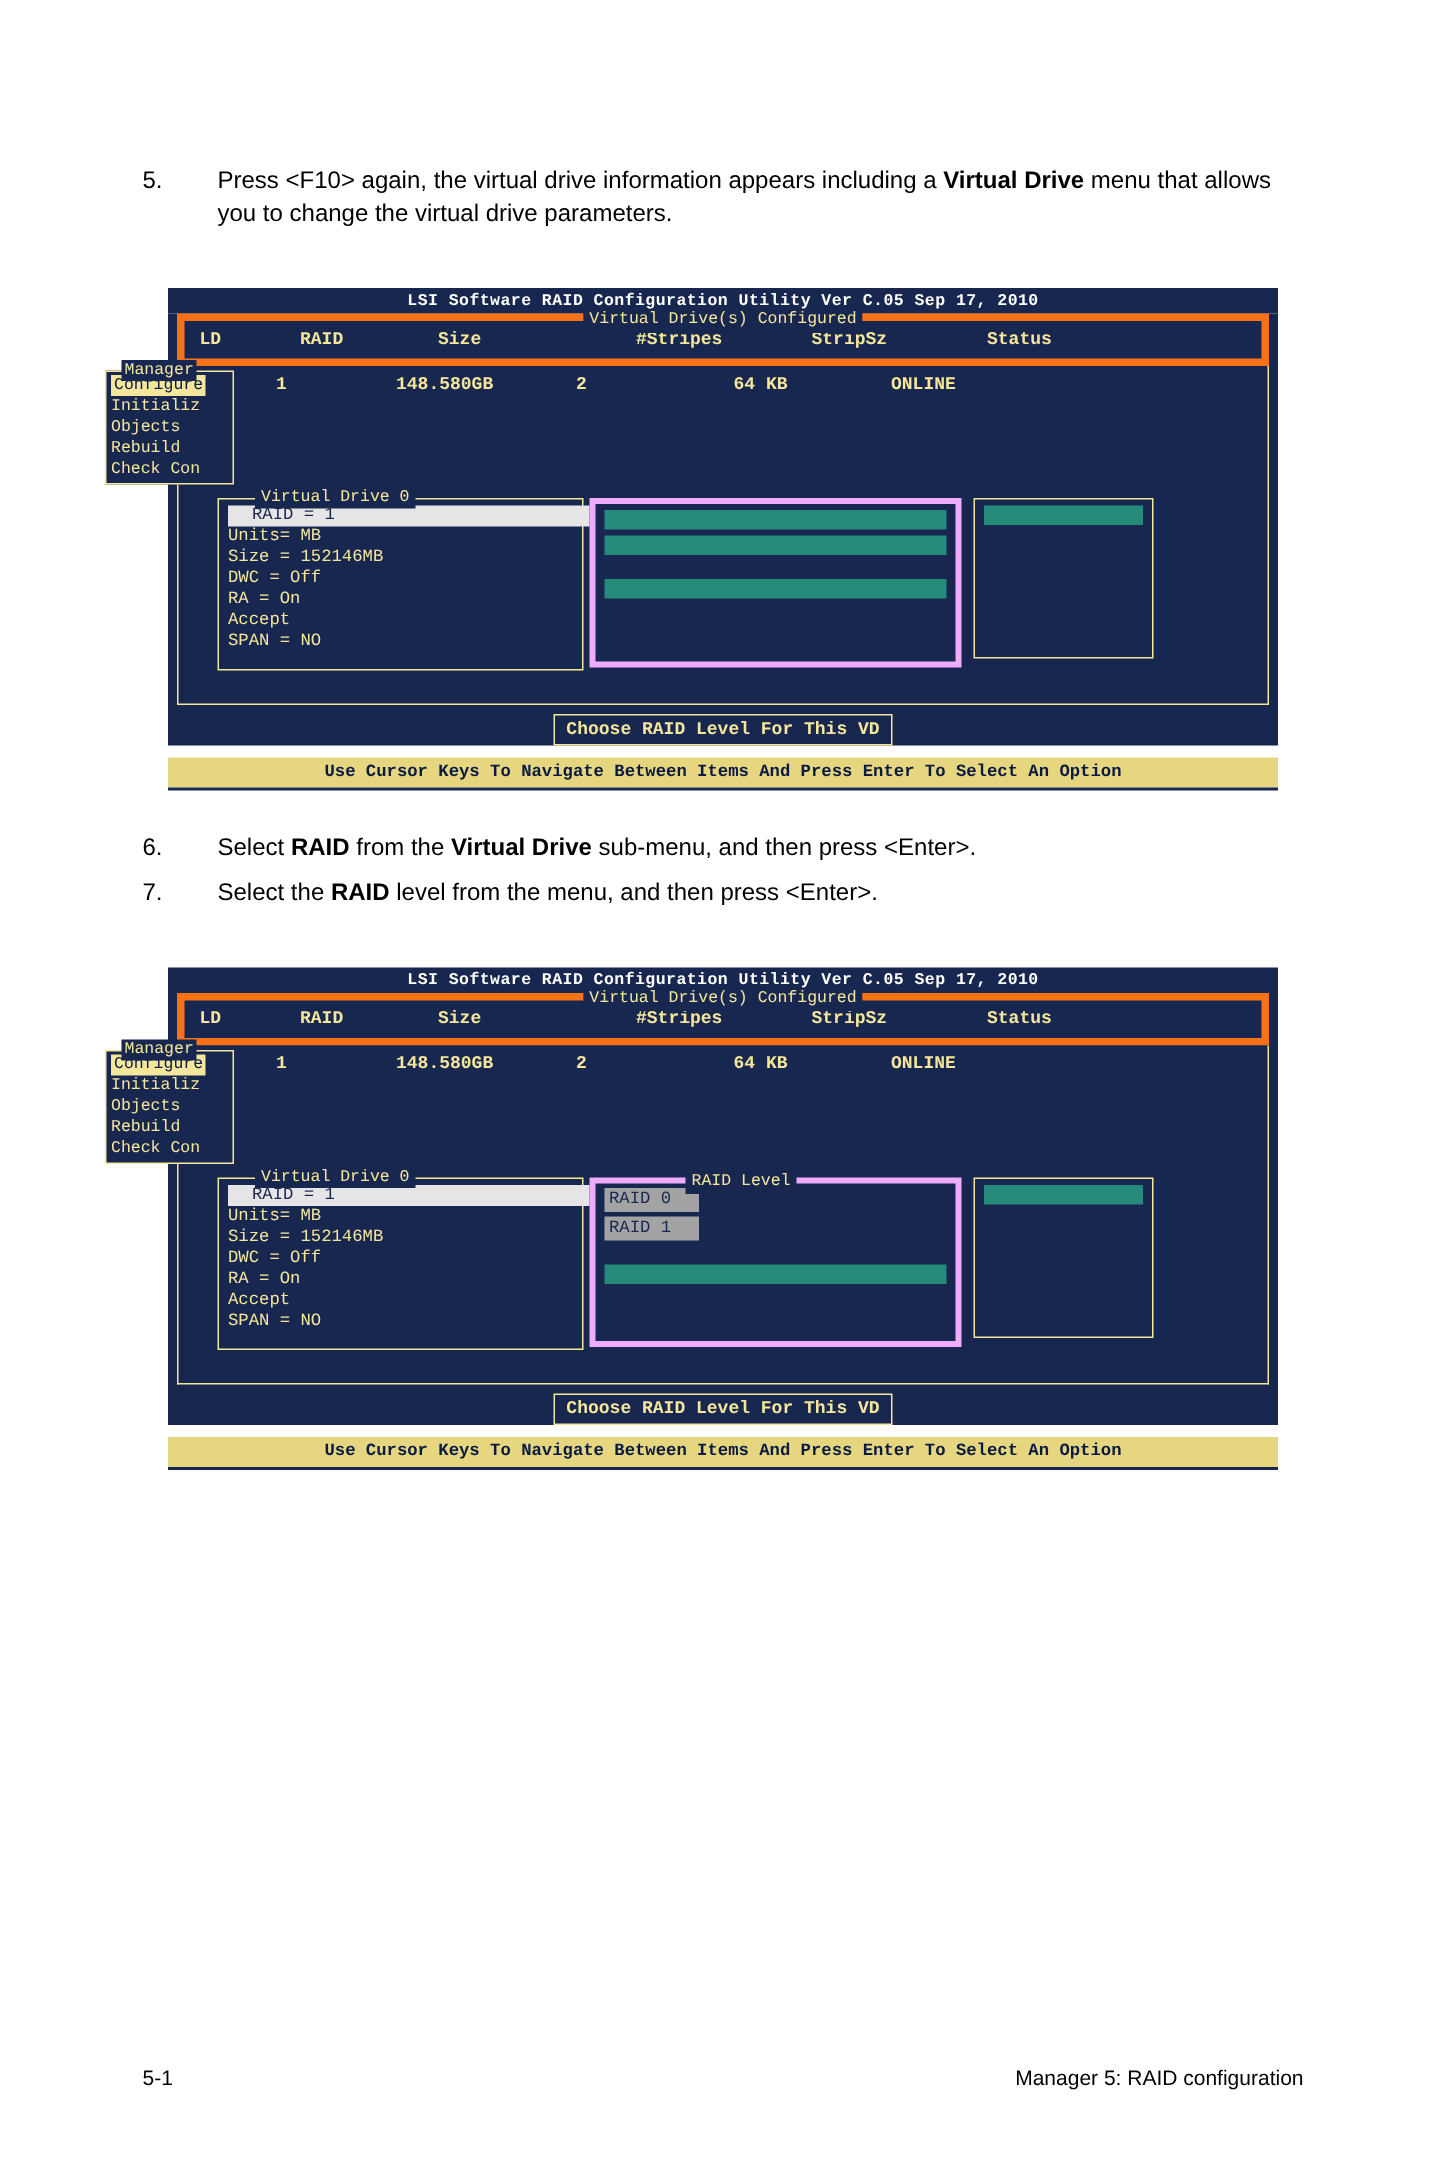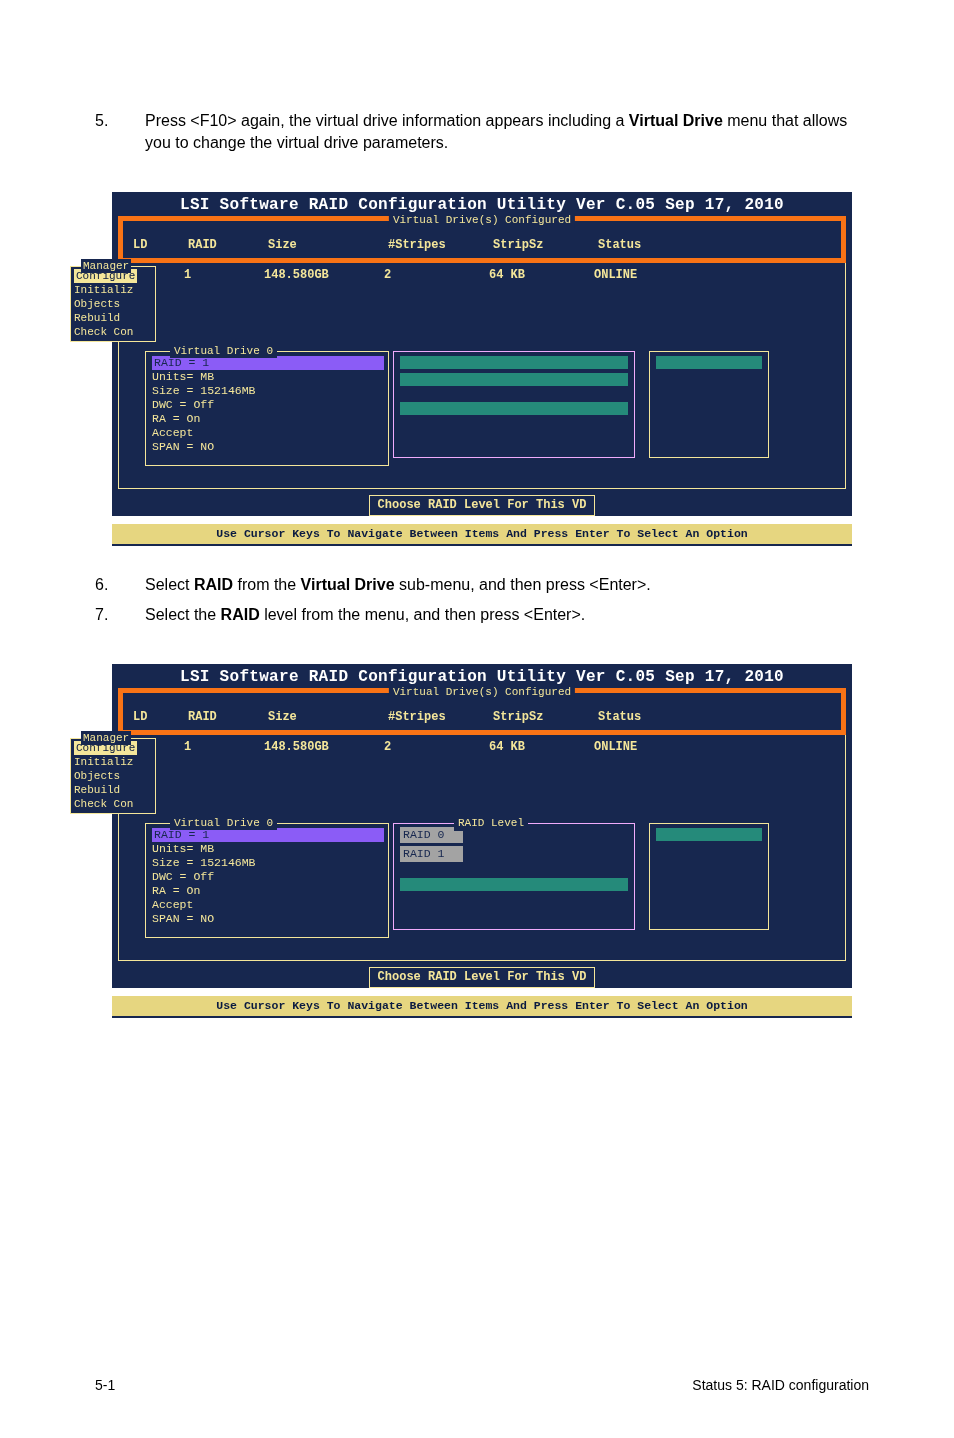--- a/index.html
+++ b/index.html
@@ -24,21 +24,21 @@
 
   .bios-shell {
     margin: 18px auto 28px auto;
     width: 740px;
   }
   .bios-title {
     text-align: center;
     font-family: "Courier New", monospace;
     color: #ffffff;
     background: #17274f;
-    font-size: 16px;
+    font-size: 11px;
     padding: 2px 0 0 0;
     letter-spacing: 0.3px;
     font-weight: bold;
     margin-top: 37px;
   }
   .bios-table-wrapper {
     background: #17274f;
     padding: 0 6px 0 6px;
   }
   
@@ -58,22 +58,21 @@
     font-size: 11px;
     padding: 0 4px;
   }
   .bios-header-cols {
     display: flex;
     font-family: "Courier New", monospace;
     font-size: 12px;
     color: #f4e69a;
     font-weight: bold;
     padding: 4px 6px 4px 10px;
-    gap: 0;
-    margin-top: 12px;
+    gap: 12px;
   }
   .bios-header-cols span { flex: 0 0 auto; }
 
   .bios-body {
     position: relative;
     height: 225px;
     background: #17274f;
     border: 1px solid #f4e69a;
     border-top: none;
   }
@@ -134,34 +133,34 @@
     position: absolute;
     top: -8px;
     left: 24px;
     background: #17274f;
     color: #f4e69a;
     font-family: "Courier New", monospace;
     font-size: 11px;
     padding: 0 4px;
   }
   .vd0-box .sel-line {
-    background: #8b5cf6;
+    background: #e5e5e5;
     color: #17274f;
     display: inline-block;
     width: 100%;
-    padding-left: 2px;
+    padding-left: 16px;
   }
 
   .right-green-box {
     position: absolute;
     top: 88px;
     left: 274px;
     width: 240px;
     height: 105px;
-    border: 1px solid #f0abfc;
+    border: 4px solid #f0abfc;
     background: #17274f;
   }
   .right-green-box .gbar {
     background: #258a7a;
     height: 13px;
     margin: 4px 6px 0 6px;
   }
   .raid-level-label {
     position: absolute;
     top: -8px;
@@ -366,16 +365,16 @@
         </div>
       </div>
       <div class="prompt-box">Choose RAID Level For This VD</div>
     </div>
     <div class="footer-bar">Use Cursor Keys To Navigate Between Items And Press Enter To Select An Option</div>
     <div class="bios-bottom"></div>
   </div>
 
   <div class="page-footer">
     <span>5-1</span>
-    <span>Status 5: RAID configuration</span>
+    <span>Manager 5: RAID configuration</span>
   </div>
 
 </div>
 
 </body></html>

